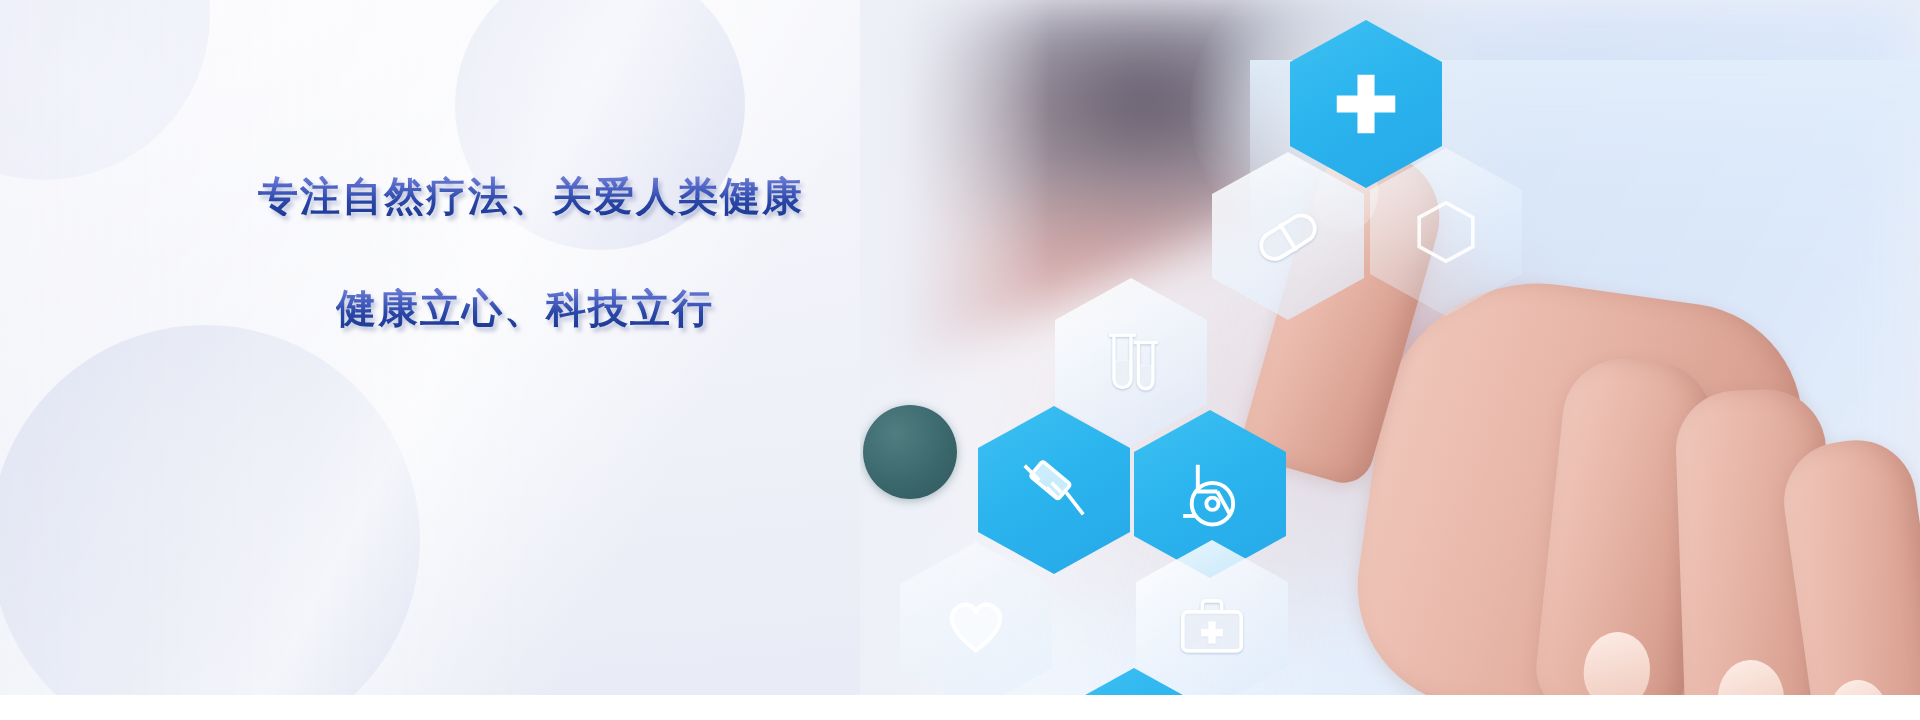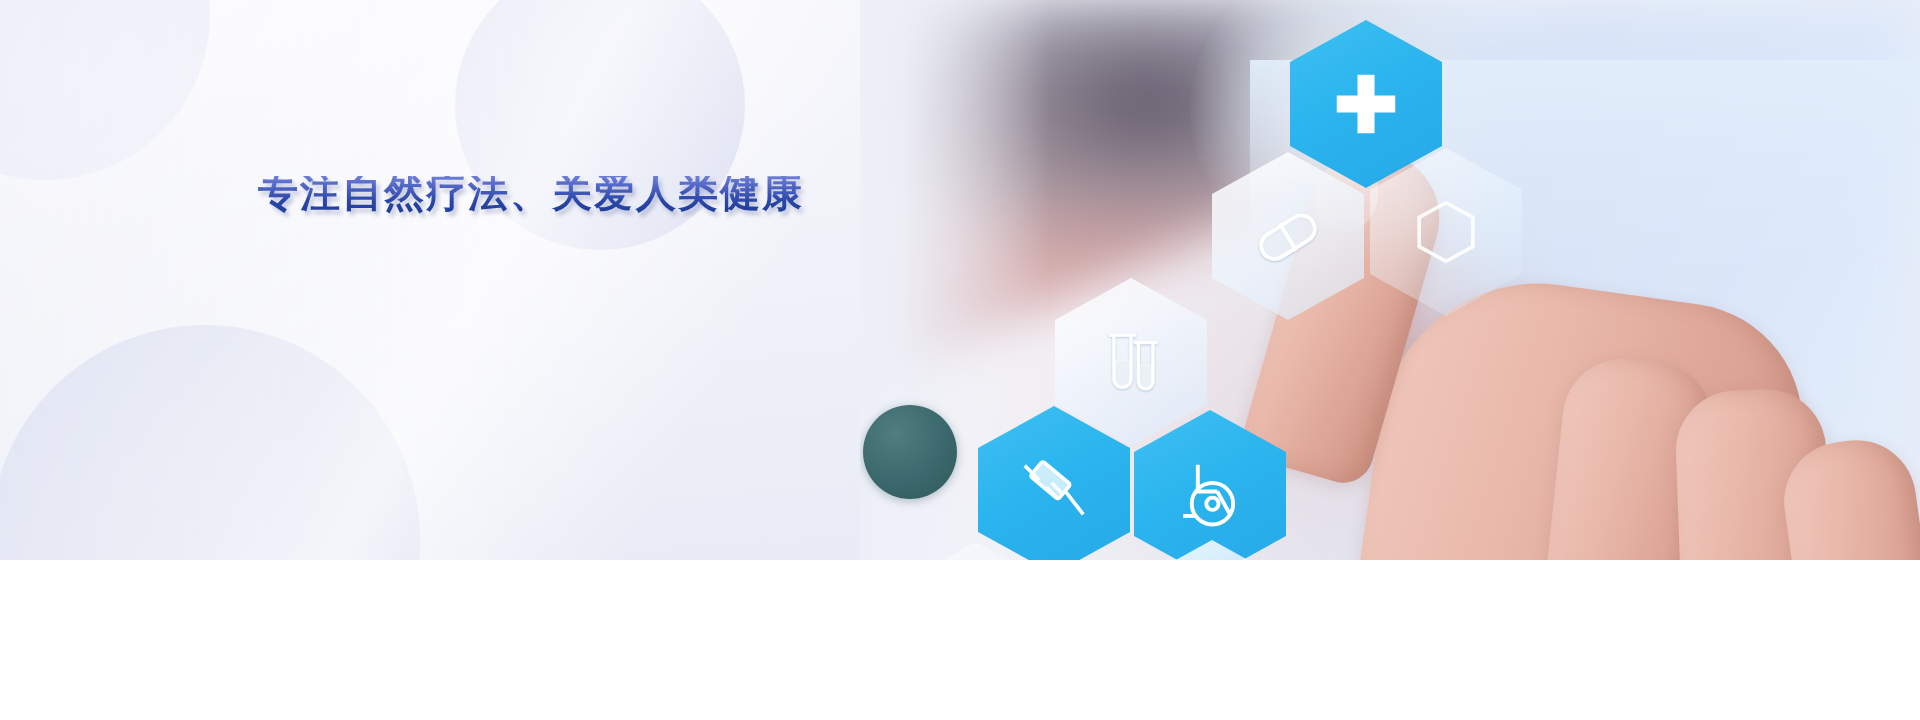--- a/index.html
+++ b/index.html
@@ -1,25 +1,24 @@
 <!DOCTYPE html>
 <html><head>
 <meta charset="utf-8">
 <style>
   html,body{margin:0;padding:0;background:#fff;}
   body{font-family:"Liberation Sans","DejaVu Sans",sans-serif;}
 
   #banner{
     position:relative;
-    width:1920px;height:560px;
+    width:1920px;height:695px;
     overflow:hidden;
     background:
       radial-gradient(120% 100% at 8% 0%,   #fbfbfe 0%, #f3f4fa 40%, #eef0f8 70%, #e9ecf6 100%),
       linear-gradient(105deg,#f7f8fc 0%, #f1f2f9 35%, #eceff8 60%, #e7ebf6 100%);
-    font-family: Liberation Mono, monospace;
   }
 
   
   .blob{position:absolute;border-radius:50%;}
   #blob-top{
     left:455px;top:-40px;width:290px;height:290px;
     background:radial-gradient(circle at 40% 35%, #dee2f4 0%, #d9ddf1 55%, #d5daef 100%);
     opacity:.92;
     filter:blur(.4px);
   }
@@ -287,16 +286,17 @@
           <path d="M4 52 a14 14 0 0 1 28 0 z" fill="#ffffff" stroke="none"></path>
           <path d="M32 52 a14 14 0 0 1 28 0 z" fill="#ffffff" stroke="none"></path>
         </svg>
       </div>
 
     </div>
   </div>
 
   <div id="headline">
     <div class="hl-line" id="hl-line-1">专注自然疗法、关爱人类健康</div>
+    <div class="hl-line" id="hl-line-2">健康立心、科技立行</div>
   </div>
 
   <div id="vignette"></div>
 </div>
 
 </body></html>

